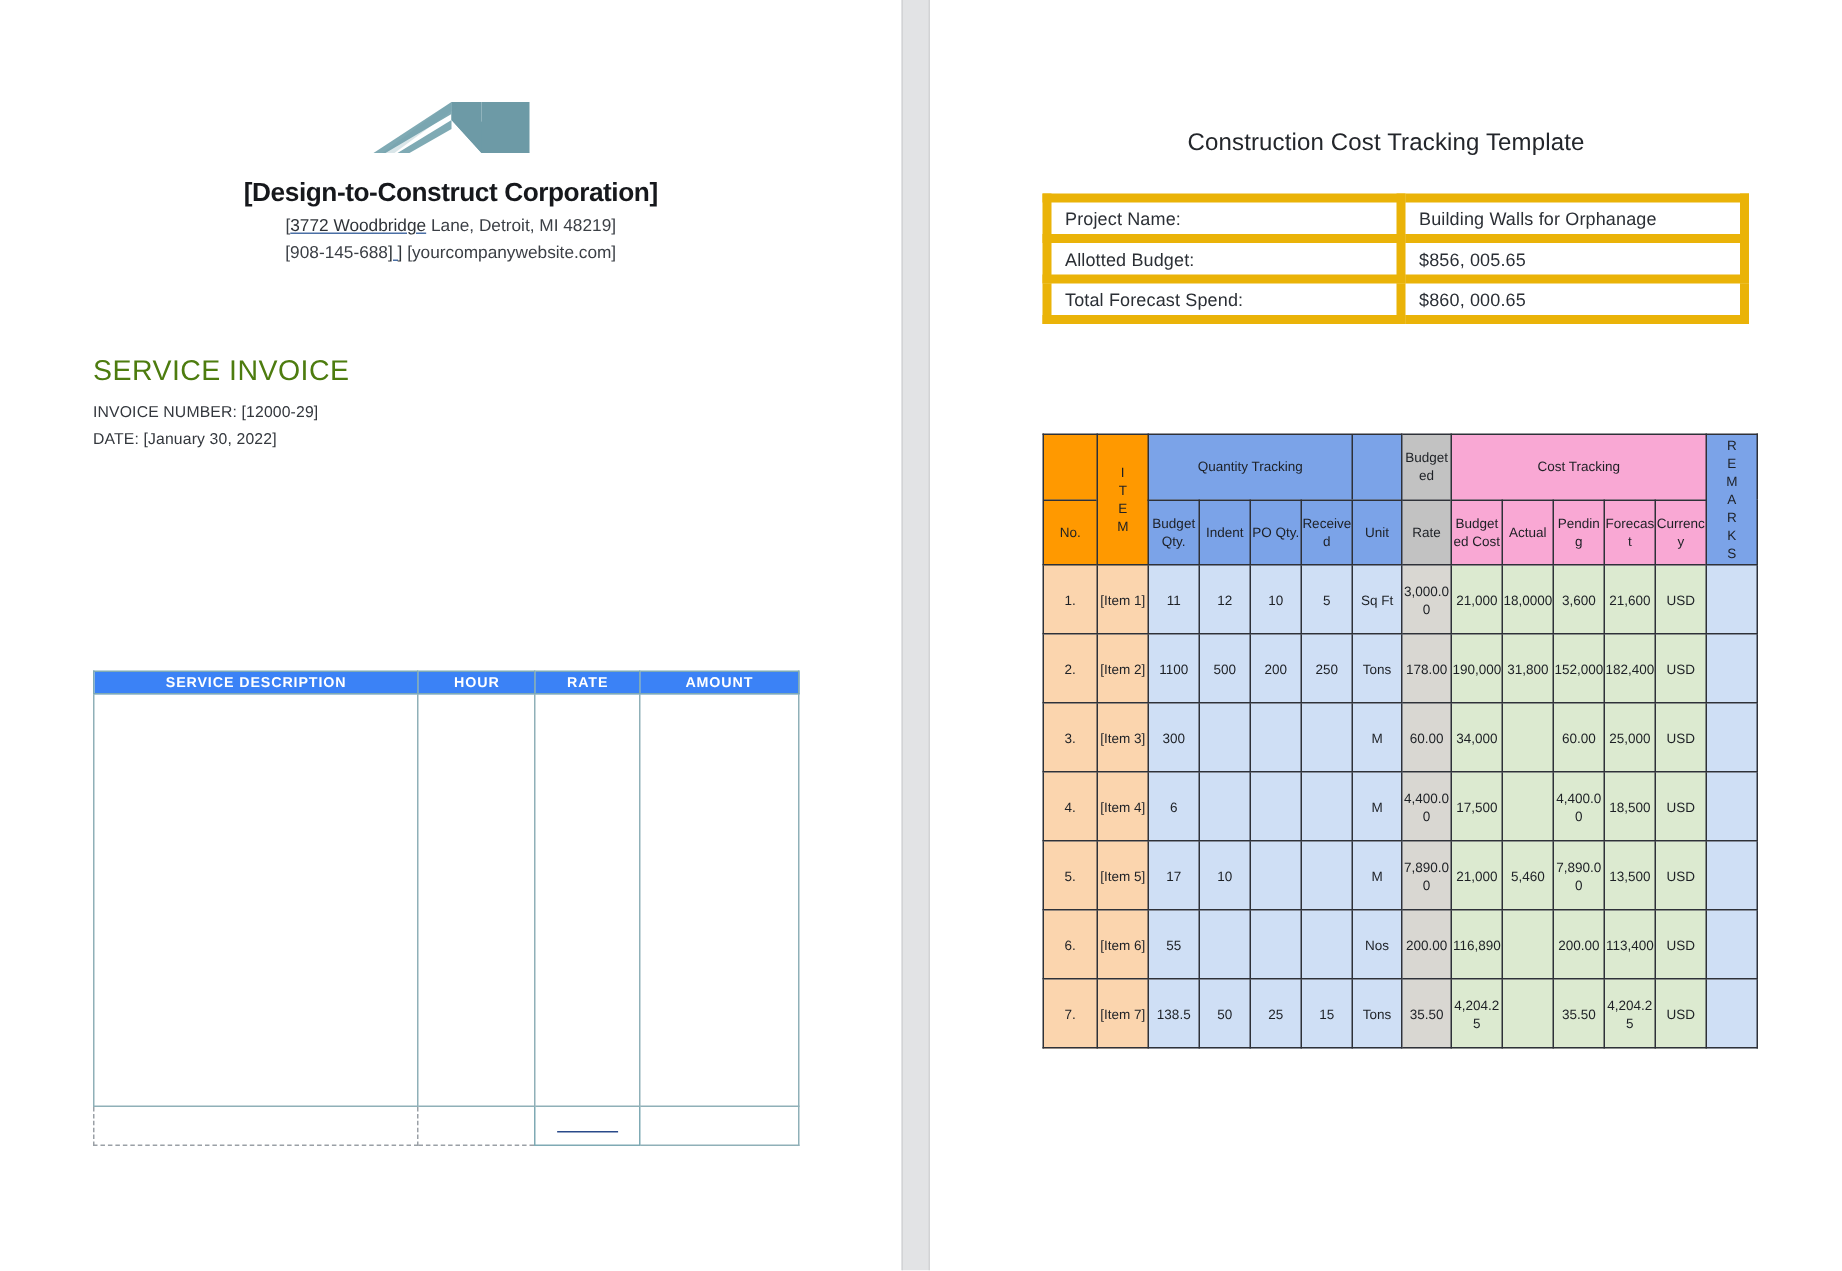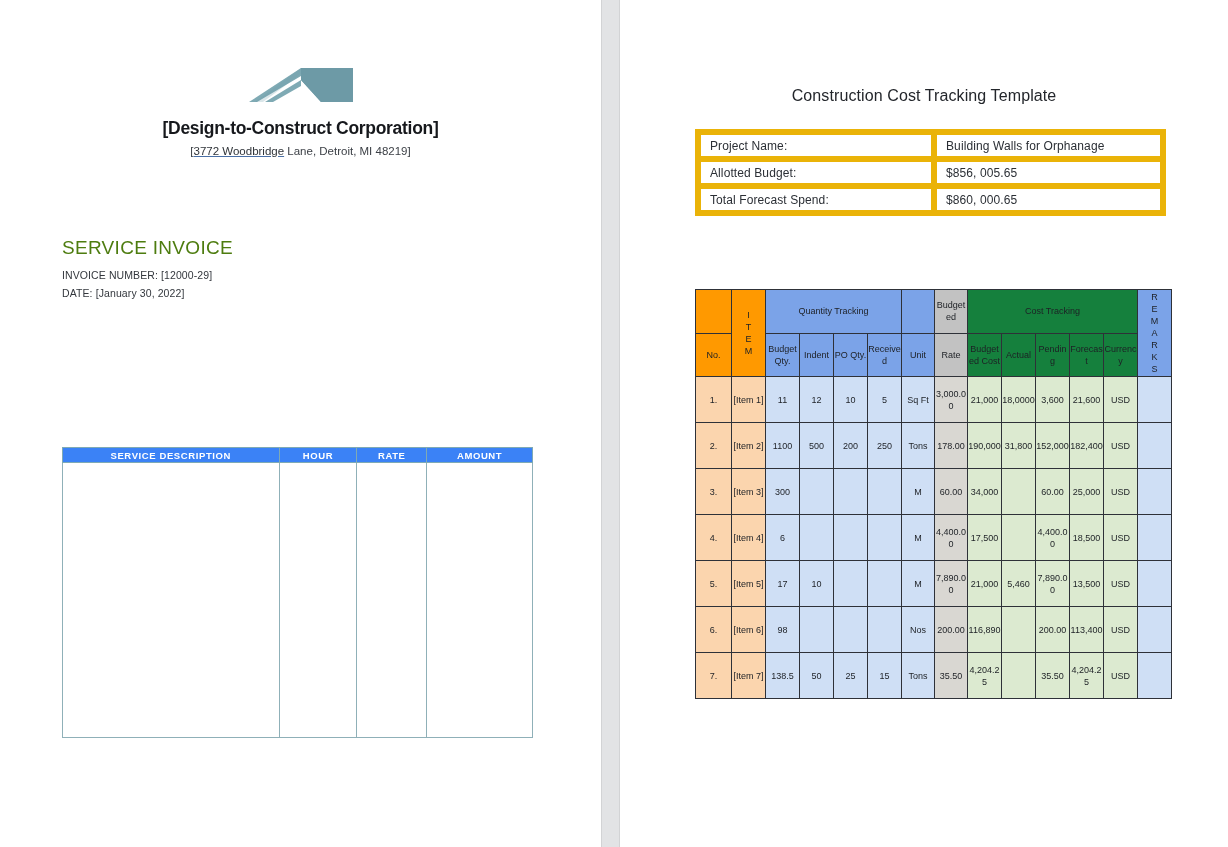--- a/index.html
+++ b/index.html
@@ -103,21 +103,21 @@
   }
   .track-table th, .track-table td {
     border: 1px solid #2e3138;
     font-size: 9px; color: #1d2025;
     text-align: center; vertical-align: middle;
     line-height: 12px; word-break: break-all;
     padding: 1px 0;
   }
   .h-orange { background: #ff9900; }
   .h-blue   { background: #7ba3e8; }
-  .h-green  { background: #15803d; margin-left: 39px; }
+  .h-green  { background: #f9a8d4; margin-left: 39px; }
   .h-gray   { background: #c2c2c2; }
   .dash-b   { border-bottom: 1px dashed #ffffff !important; }
   .dash-r   { border-right: 1px dashed #ffffff !important; }
 
   .track-table th { font-weight: normal; }
   .vert { letter-spacing: 0; }
 
   .d-orange { background: #fbd5ae; }
   .d-blue   { background: #cfdff5; }
   .d-green  { background: #dcead0; }
@@ -152,40 +152,50 @@
         <path d="M54 2 L58 5 L16 36 L8 36 Z" fill="#6d9aa6" opacity="0.25"></path>
       </svg>
     </div>
 
     <div class="company-name">[Design-to-Construct Corporation]</div>
 
     <div class="addr-line addr-1">
       <span>[</span><span class="u-link">3772  Woodbridge</span><span> Lane, Detroit, MI 48219]</span>
     </div>
 
+    <div class="addr-line addr-2">
+      <span>[908-145-688</span><span class="u-link">] ]</span>
+      <span>[yourcompanywebsite.com]</span>
+    </div>
 
     <div class="svc-title">SERVICE INVOICE</div>
     <div class="inv-meta inv-num">INVOICE NUMBER: [12000-29]</div>
     <div class="inv-meta inv-date">DATE: [January 30, 2022]</div>
 
 
     <table class="inv-table">
       <thead>
         <tr>
           <th class="c-desc">SERVICE DESCRIPTION</th>
           <th class="c-hour">HOUR</th>
           <th class="c-rate">RATE</th>
           <th class="c-amt">AMOUNT</th>
         </tr>
       </thead>
       <tbody>
         <tr class="inv-body-row">
           <td></td>
           <td></td>
           <td></td>
+          <td></td>
+        </tr>
+        <tr class="total-row">
+          <td class="total-dash"></td>
+          <td class="total-dash"></td>
+          <td class="total-label"><span>TOTAL :</span></td>
           <td></td>
         </tr>
       </tbody>
     </table>
   </div>
 
   <div class="gutter"></div>
 
   <div class="page-right">
 
@@ -327,21 +337,21 @@
             <td class="d-green">21,000</td>
             <td class="d-green">5,460</td>
             <td class="d-green">7,890.00</td>
             <td class="d-green">13,500</td>
             <td class="d-green">USD</td>
             <td class="d-blue"></td>
           </tr>
           <tr class="row-tall">
             <td class="d-orange">6.</td>
             <td class="d-orange">[Item 6]</td>
-            <td class="d-blue">98</td>
+            <td class="d-blue">55</td>
             <td class="d-blue"></td>
             <td class="d-blue"></td>
             <td class="d-blue"></td>
             <td class="d-blue">Nos</td>
             <td class="d-gray">200.00</td>
             <td class="d-green">116,890</td>
             <td class="d-green"></td>
             <td class="d-green">200.00</td>
             <td class="d-green">113,400</td>
             <td class="d-green">USD</td>

